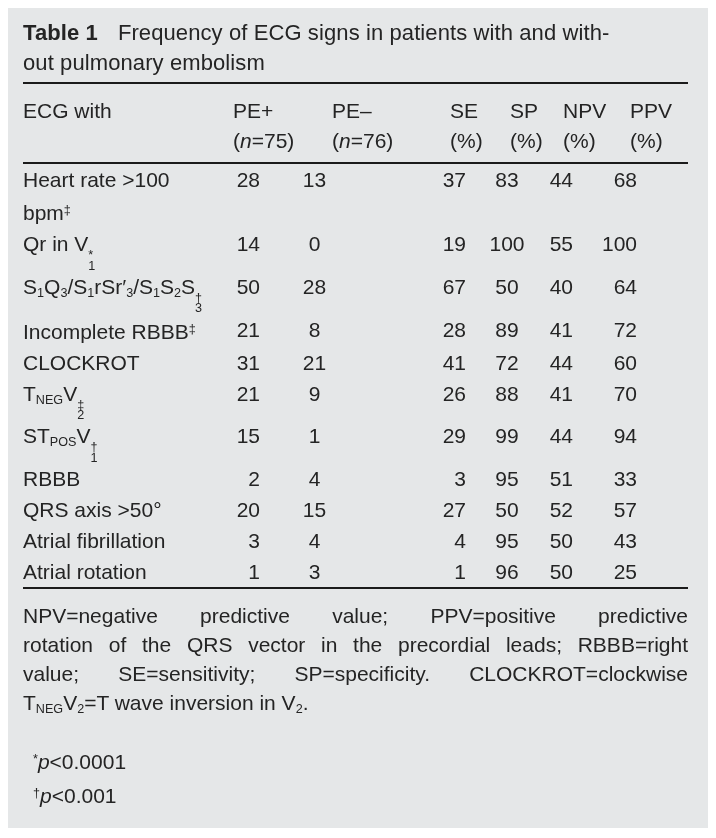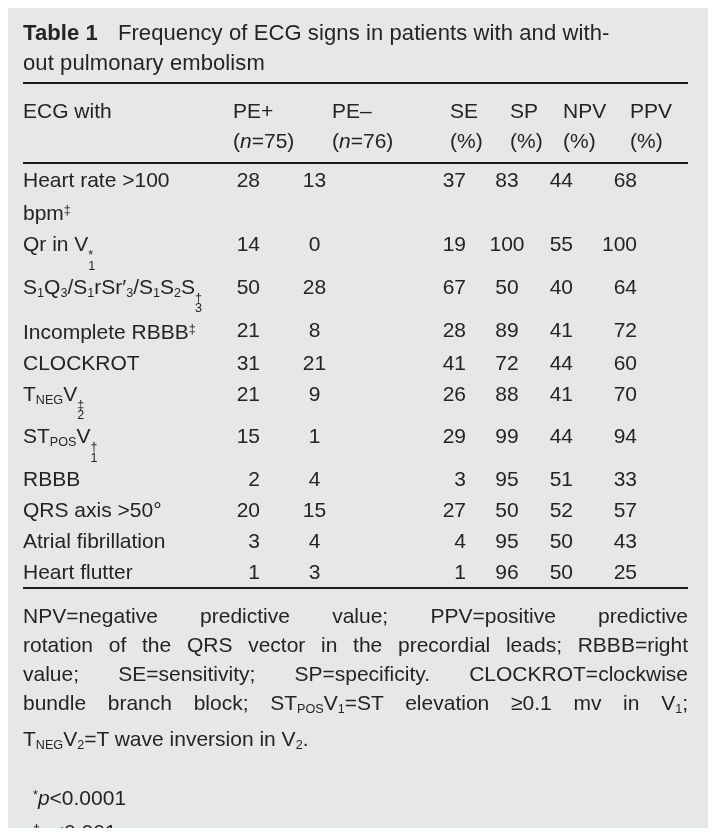--- a/index.html
+++ b/index.html
@@ -224,36 +224,35 @@
           <tr>
             <td class="c0">Atrial fibrillation</td>
             <td class="c1">3</td>
             <td class="c2">4</td>
             <td class="c3">4</td>
             <td class="c4">95</td>
             <td class="c5">50</td>
             <td class="c6">43</td>
           </tr>
           <tr>
-            <td class="c0">Heart flutter</td>
+            <td class="c0">Atrial rotation</td>
             <td class="c1">1</td>
             <td class="c2">3</td>
             <td class="c3">1</td>
             <td class="c4">96</td>
             <td class="c5">50</td>
             <td class="c6">25</td>
           </tr>
         </tbody>
     </table>
 
     <div class="footnote" id="footnote">
         <div class="fline">NPV=negative predictive value; PPV=positive predictive</div>
         <div class="fline">rotation of the QRS vector in the precordial leads; RBBB=right</div>
         <div class="fline">value; SE=sensitivity; SP=specificity. CLOCKROT=clockwise</div>
-        <div class="fline">bundle branch block; ST<span class="sb">POS</span>V<span class="sb">1</span>=ST elevation ≥0.1 mv in V<span class="sb">1</span>;</div>
         <div class="fline last">T<span class="sb">NEG</span>V<span class="sb">2</span>=T wave inversion in V<span class="sb">2</span>.</div>
       </div>
 
     <div class="pnotes" id="pnotes">
         <div><span class="sp">*</span><span class="iseg">p</span>&lt;0.0001</div>
         <div><span class="sp">†</span><span class="iseg">p</span>&lt;0.001</div>
       </div>
 
   </div>
 </div>

